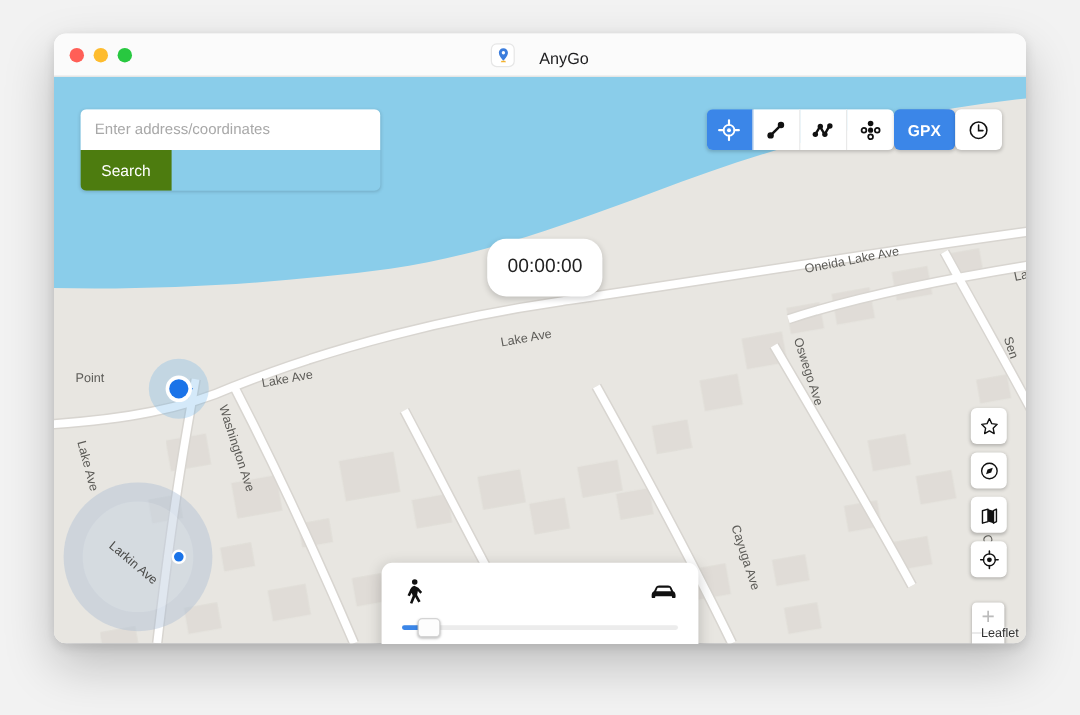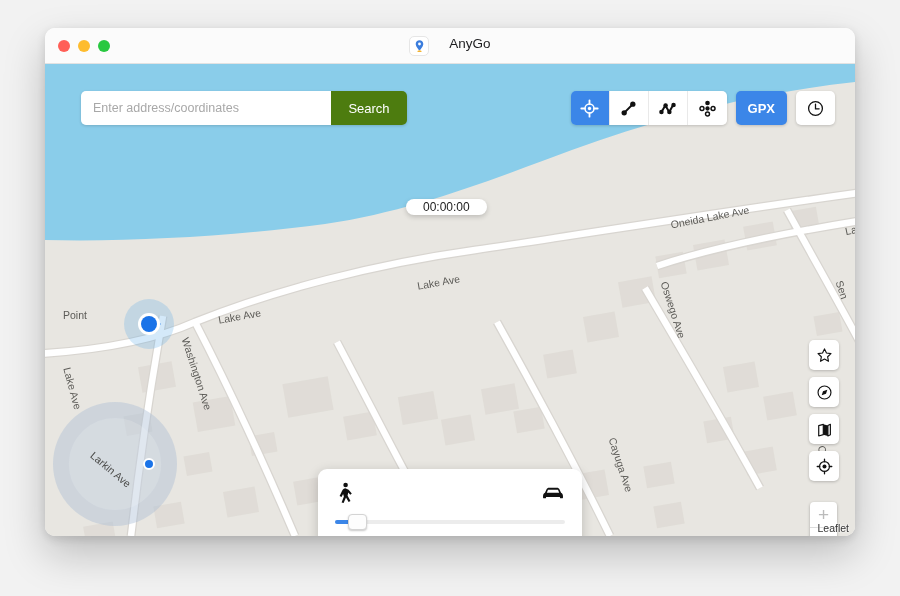--- a/index.html
+++ b/index.html
@@ -42,21 +42,21 @@
   }
   .dot { width: 12px; height: 12px; border-radius: 50%; }
   .dot.red    { background: #ff5f57; }
   .dot.yellow { background: #febc2e; }
   .dot.green  { background: #28c840; }
 
   .title-center {
     position: absolute;
     left: 0; right: 0;
     display: flex;
-    align-items: flex-start;
+    align-items: flex-end;
     justify-content: center;
     gap: 20px;
     pointer-events: none;
   }
   .app-icon {
     width: 20px; height: 20px;
     border-radius: 5px;
     background: #fff;
     border: 1px solid #e6e6e6;
     display: flex; align-items: center; justify-content: center;
@@ -73,26 +73,27 @@
     width: 100%;
     height: 472px;
     background: #e8e6e1;
     overflow: hidden;
   }
   .map-svg { position: absolute; inset: 0; width: 100%; height: 100%; }
 
   
   .search-row {
     position: absolute;
-    left: 36px; top: 27px;
+    left: 22px; top: 27px;
     display: flex;
     border-radius: 5px;
     overflow: hidden;
     box-shadow: 0 1px 3px rgba(0,0,0,0.16);
     z-index: 20;
+    flex-direction: column;
   }
   .search-input {
     width: 250px;
     height: 34px;
     border: none;
     outline: none;
     background: #fff;
     padding: 0 12px;
     font-size: 12.5px;
     color: #333;
@@ -108,21 +109,21 @@
     cursor: pointer;
     font-family: "Liberation Sans", sans-serif;
   }
 
   
   .toolbar {
     position: absolute;
     right: 20px; top: 27px;
     display: flex;
     align-items: center;
-    gap: 9px;
+    gap: 0;
     z-index: 20;
     padding-left: 16px;
   }
   .tool-group {
     display: flex;
     border-radius: 5px;
     overflow: hidden;
     box-shadow: 0 1px 3px rgba(0,0,0,0.18);
   }
   .tool {
@@ -154,22 +155,22 @@
     box-shadow: 0 1px 3px rgba(0,0,0,0.18);
     cursor: pointer;
   }
 
   
   .timer {
     position: absolute;
     left: 361px; top: 135px;
     background: #fff;
     border-radius: 16px;
-    padding: 1px 17px;
-    font-size: 12px;
+    padding: 15px 17px;
+    font-size: 16px;
     color: #222;
     box-shadow: 0 2px 5px rgba(0,0,0,0.18);
     z-index: 18;
   }
 
   
   .ctrl-stack {
     position: absolute;
     right: 16px; top: 276px;
     display: flex;

